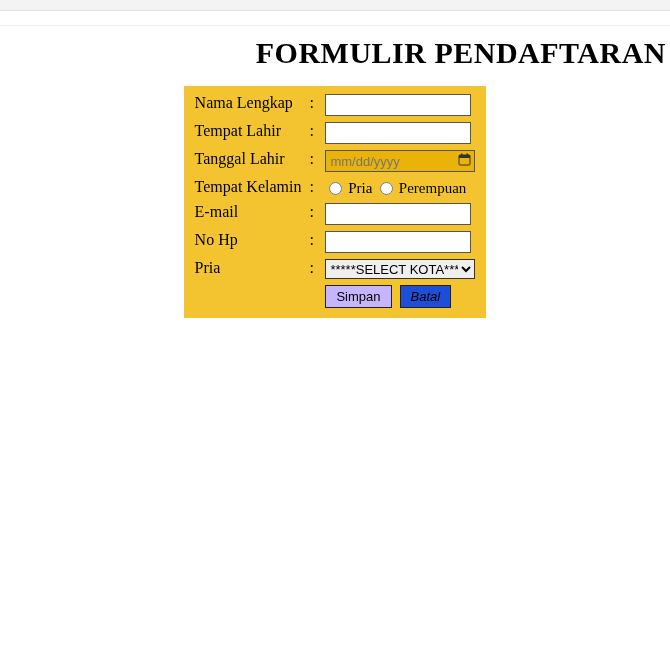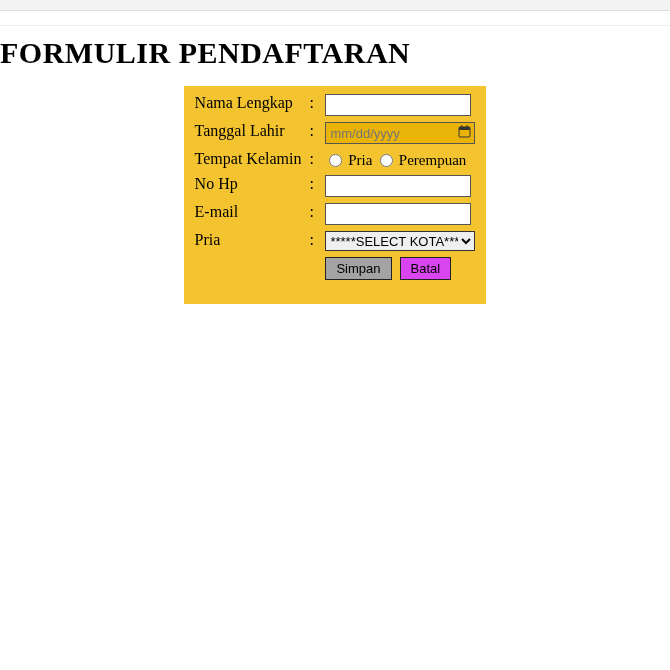--- a/index.html
+++ b/index.html
@@ -17,33 +17,33 @@
     border-bottom: 1px solid #e0e0e0;
   }
   .spacer {
     height: 14px;
     border-bottom: 1px solid #eeeeee;
   }
   h1.title {
     font-family: "Times New Roman", Times, serif;
     font-size: 30px;
     font-weight: bold;
-    text-align: left;
-    margin: 10px 16px 16px 0;
+    text-align: right;
+    margin: 10px 4px 16px 0;
     letter-spacing: 0.5px;
   }
   .form-wrap {
     display: flex;
     justify-content: center;
   }
   table.form {
     background: #f4c430;
     border-collapse: separate;
     border-spacing: 2px;
-    padding: 4px 6px 20px 6px;
+    padding: 4px 6px 6px 6px;
     font-size: 16px;
   }
   table.form td {
     padding: 2px 3px;
     vertical-align: top;
   }
   table.form td.label {
     width: 105px;
     white-space: nowrap;
   }
@@ -117,41 +117,46 @@
     padding-top: 2px;
   }
   button.action {
     font-family: Arial, sans-serif;
     font-size: 13px;
     padding: 3px 10px;
     border: 1px solid #222;
     margin-right: 4px;
     cursor: pointer;
   }
-  button.save  { background: #a3a3a3; }
-  button.cancel{ background: #d946ef; }
+  button.save  { background: #c4b5fd; }
+  button.cancel{ background: #1d4ed8; font-style: italic; }
 </style>
 </head>
 <body>
 
 <div class="topbar"></div>
 <div class="spacer"></div>
 
 <h1 class="title">FORMULIR PENDAFTARAN</h1>
 
 <div class="form-wrap">
   <table class="form">
 
     <tbody>
         <tr>
       <td class="label">Nama Lengkap</td>
       <td class="colon">:</td>
       <td><input type="text" value="" style=""></td>
     </tr>
 
+    <tr>
+      <td class="label">Tempat Lahir</td>
+      <td class="colon">:</td>
+      <td><input type="text" value="" style=""></td>
+    </tr>
 
     <tr>
       <td class="label">Tanggal Lahir</td>
       <td class="colon">:</td>
       <td>
         <span class="date-wrap">
           <input type="text" class="date" placeholder="mm/dd/yyyy" style="">
           <span class="cal-icon">
             <svg width="13" height="13" viewBox="0 0 13 13">
               <rect x="1" y="2" width="11" height="10" rx="1" fill="none" stroke="#333"></rect>
@@ -172,29 +177,29 @@
           <input type="radio" name="jk" style="">
           <label>Pria</label>
           <input type="radio" name="jk" style="">
           <label>Perempuan</label>
         </span>
       </td>
     </tr>
 
 
     <tr>
+      <td class="label">E-mail</td>
+      <td class="colon">:</td>
+      <td><input type="email" value="" style=""></td>
+    </tr>
+
+    <tr>
       <td class="label">No Hp</td>
       <td class="colon">:</td>
       <td><input type="text" value="" style=""></td>
-    </tr>
-
-    <tr>
-      <td class="label">E-mail</td>
-      <td class="colon">:</td>
-      <td><input type="email" value="" style=""></td>
     </tr>
 
     <tr>
       <td class="label">Pria</td>
       <td class="colon">:</td>
       <td>
         <select>
           <option>*****SELECT KOTA*****</option>
         </select>
       </td>

